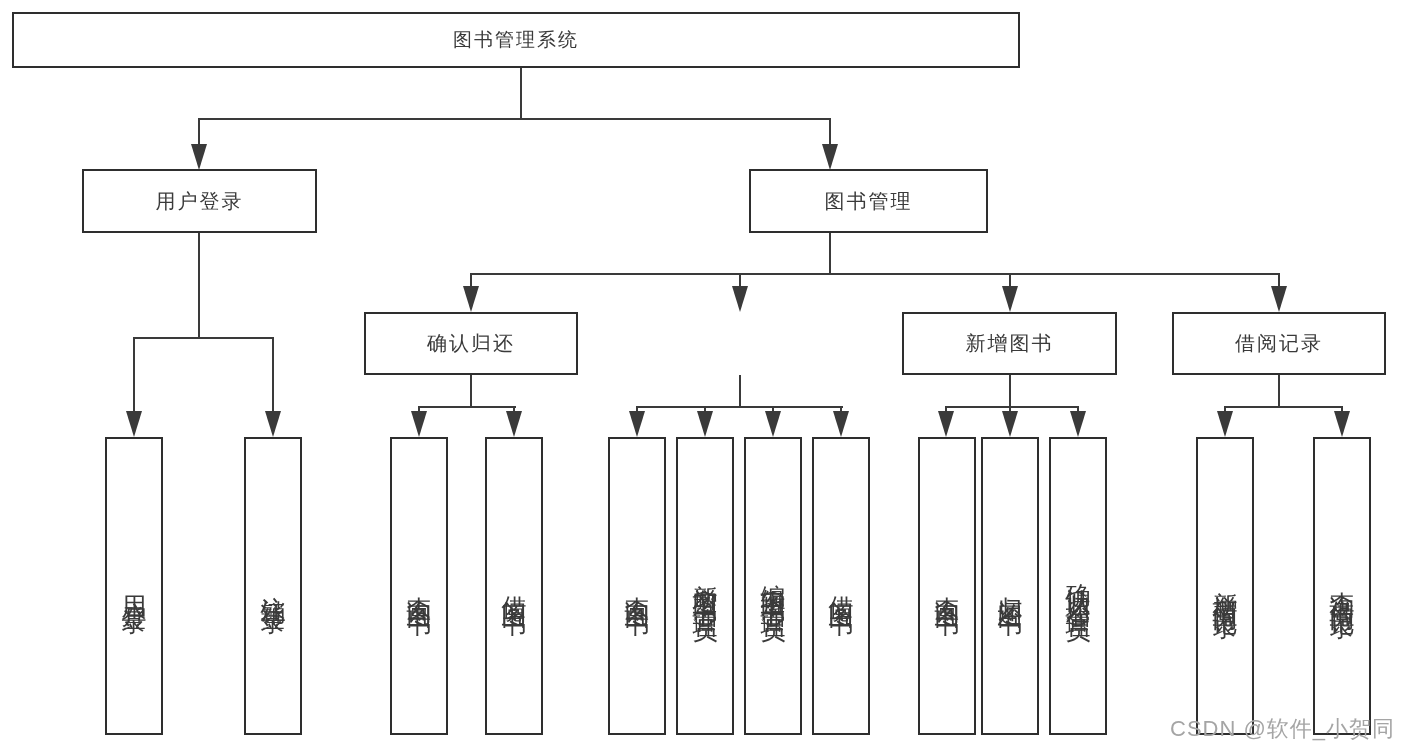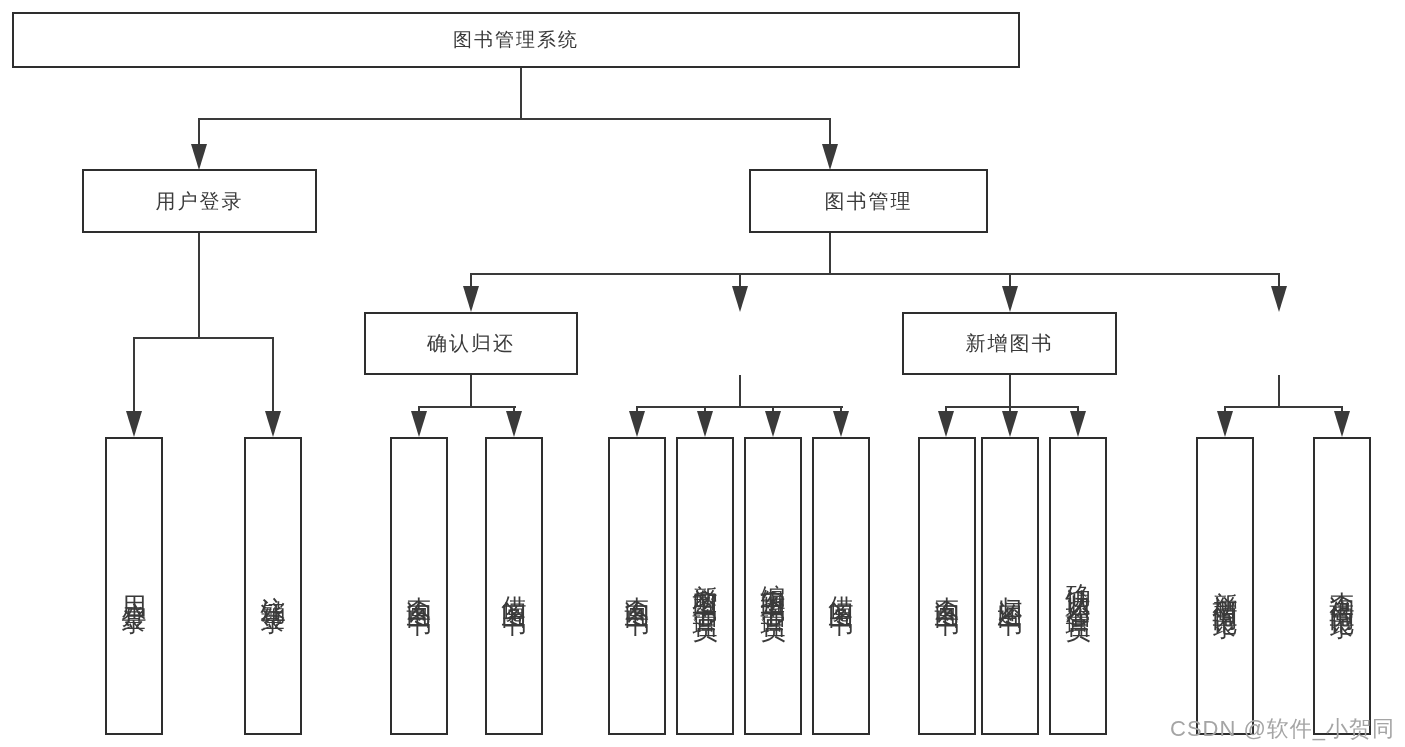--- a/index.html
+++ b/index.html
@@ -75,20 +75,23 @@
   </div>
   <div class="hnode l2-node" style="left:749px;top:169px;width:239px;height:64px;">
     <span>图书管理</span>
   </div>
 
   <div class="hnode l3-node" style="left:364px;top:312px;width:214px;height:63px;">
     <span>确认归还</span>
   </div>
   <div class="hnode l3-node" style="left:902px;top:312px;width:215px;height:63px;">
     <span>新增图书</span>
+  </div>
+  <div class="hnode l3-node" style="left:1172px;top:312px;width:214px;height:63px;">
+    <span>借阅记录</span>
   </div>
 
   <div class="leaf" style="left:105px;">
     <span class="vtext">用户登录</span>
   </div>
   <div class="leaf" style="left:244px;">
     <span class="vtext">注销登录</span>
   </div>
   <div class="leaf" style="left:390px;">
     <span class="vtext">查询图书</span>

